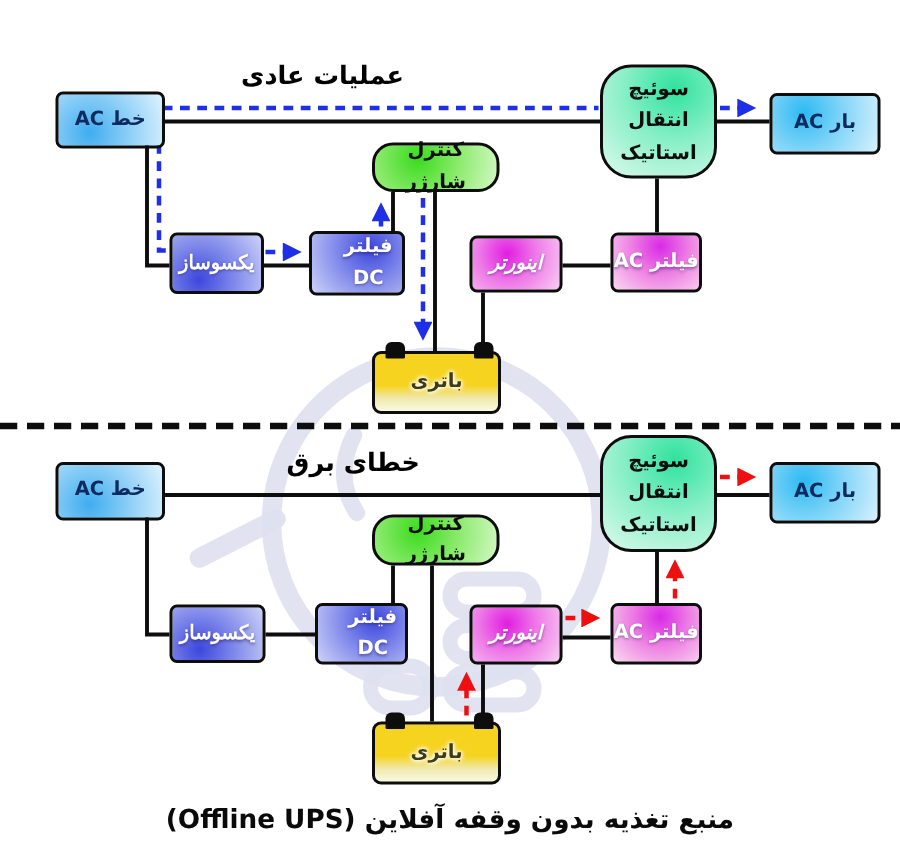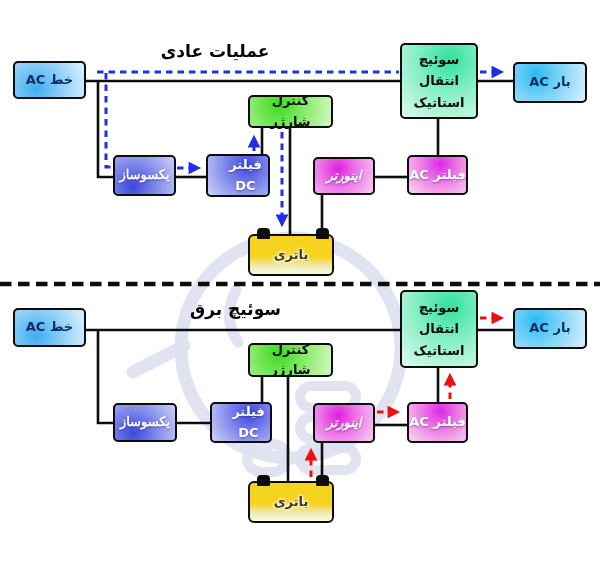--- a/index.html
+++ b/index.html
@@ -12,24 +12,24 @@
   .wires{z-index:2;}
   .box{
     position:absolute;z-index:3;box-sizing:border-box;
     border:2.5px solid #0d0d0d;border-radius:5px;
     display:flex;align-items:center;justify-content:center;
     font-weight:bold;font-size:13px;color:#0d0d0d;text-align:center;
     white-space:pre-line;line-height:1.55;
   }
   .navy{color:#0d2b5e;}
   .white{color:#ffffff;text-shadow:0 1px 2px rgba(30,20,90,.45);}
-  .g-acline{background:radial-gradient(circle at 30% 75%, #3fadf0 0%, #8fd0f7 50%, #dff3fe 100%);}
+  .g-acline{background:radial-gradient(circle at 30% 75%, #3fadf0 0%, #8fd0f7 50%, #dff3fe 100%);margin-left:24px;}
   .g-acload{background:radial-gradient(circle at 30% 30%, #2cbaf2 0%, #7fd4f8 45%, #d8f1fd 100%);}
-  .g-switch{background:radial-gradient(circle at 65% 20%, #2fe29e 0%, #86efc6 45%, #ddfaec 100%);line-height:1.62;}
-  .g-charger{background:radial-gradient(circle at 35% 30%, #3bdb1e 0%, #8deb6e 50%, #d3f8c5 100%);}
+  .g-switch{background:radial-gradient(circle at 65% 20%, #2fe29e 0%, #86efc6 45%, #ddfaec 100%);line-height:1.62;border-radius:21px;}
+  .g-charger{background:radial-gradient(circle at 35% 30%, #3bdb1e 0%, #8deb6e 50%, #d3f8c5 100%);border-radius:14px;}
   .g-rect{background:radial-gradient(circle at 30% 80%, #3c47dd 0%, #7e87ea 45%, #ccd2f7 100%);font-family:Liberation Serif, serif;}
   .g-dcf{background:radial-gradient(circle at 65% 25%, #3c47dd 0%, #7e87ea 45%, #ccd2f7 100%);padding-left:15px;}
   .g-inv{background:radial-gradient(circle at 40% 30%, #e01ee0 0%, #ee79e8 45%, #f8cef2 100%);font-style:italic;}
   .g-acf{background:radial-gradient(circle at 55% 20%, #d92ae6 0%, #ed7fe3 45%, #fbd9f1 100%);}
   .g-batt{background:linear-gradient(to bottom, #f6d31f 0%, #f6d31f 55%, #efe9b0 78%, #fafae0 100%);border-radius:6px;text-align:center;}
   .batt-label{color:#3c3c18;text-shadow:0 0 3px #fff,0 0 3px #fff,0 0 4px #fff;font-weight:bold;}
   .term{position:absolute;top:-8px;width:13px;height:11px;background:#0d0d0d;border-radius:4px 4px 1px 1px;}
   .sec-title{position:absolute;z-index:3;font-weight:bold;font-size:17px;color:#000;text-align:center;}
   .caption{position:absolute;z-index:3;top:537px;left:0;width:600px;text-align:center;}
   .caption span{font-weight:bold;font-size:17.5px;color:#0a0a0a;border-bottom:2.3px solid #111;padding-bottom:3px;}
@@ -98,21 +98,21 @@
 
     <g>
       <path class="fr" d="M311 477 V451" marker-end="url(#mr)"></path>
       <path class="fr" d="M377 412 H397" marker-end="url(#mr)"></path>
       <path class="fr" d="M450 399 V376" marker-end="url(#mr)"></path>
       <path class="fr" d="M480 318 H501" marker-end="url(#mr)"></path>
     </g>
   </svg>
 
   <div class="sec-title" style="left:140px;top:41px;width:150px;">عملیات عادی</div>
-  <div class="sec-title" style="left:163px;top:299px;width:145px;">سوئیچ برق</div>
+  <div class="sec-title" style="left:163px;top:299px;width:145px;">خطای برق</div>
 
   <div class="box g-acline navy" style="left:13px;top:61px;width:73px;height:38px;">خط AC</div>
   <div class="box g-switch" style="left:400px;top:43px;width:78px;height:76px;">سوئیچ
 انتقال
 استاتیک</div>
   <div class="box g-acload navy" style="left:513px;top:62px;width:74px;height:41px;">بار AC</div>
   <div class="box g-charger" style="left:248px;top:95px;width:85px;height:33px;">کنترل شارژر</div>
   <div class="box g-rect white" style="left:113px;top:155px;width:63px;height:41px;">یکسوساز</div>
   <div class="box g-dcf white" style="left:206px;top:154px;width:64px;height:43px;">فیلتر DC</div>
   <div class="box g-inv white" style="left:313px;top:157px;width:62px;height:38px;">اینورتر</div>
@@ -132,14 +132,17 @@
   <div class="box g-rect white" style="left:113px;top:403px;width:64px;height:39px;">یکسوساز</div>
   <div class="box g-dcf white" style="left:210px;top:402px;width:62px;height:41px;">فیلتر DC</div>
   <div class="box g-inv white" style="left:313px;top:403px;width:62px;height:40px;">اینورتر</div>
   <div class="box g-acf white" style="left:407px;top:402px;width:61px;height:41px;">فیلتر AC</div>
   <div class="box g-batt" style="left:248px;top:481px;width:86px;height:42px;">
     <span class="term" style="left:7px;"></span>
     <span class="term" style="right:3px;"></span>
     <span class="batt-label">باتری</span>
   </div>
 
+  <div class="caption">
+    <span>منبع تغذیه بدون وقفه آفلاین (Offline UPS)</span>
+  </div>
 
 </div>
 
 </body></html>

